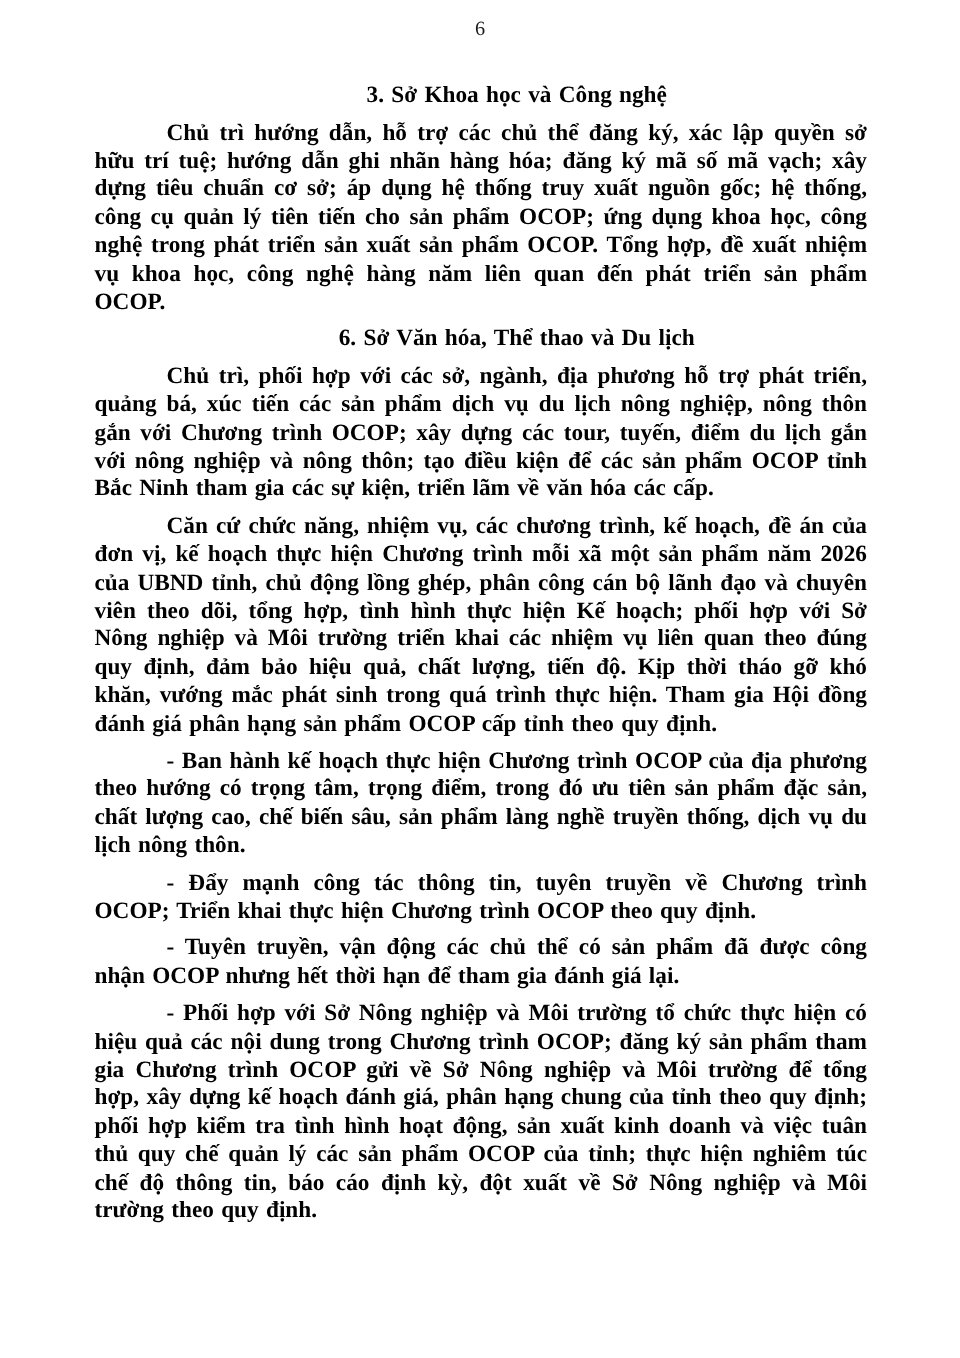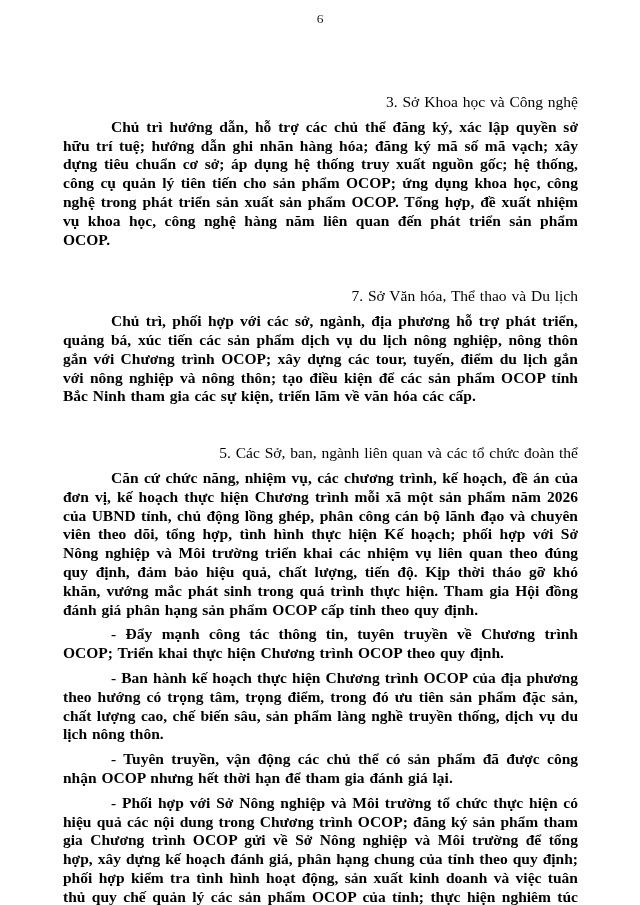--- a/index.html
+++ b/index.html
@@ -35,50 +35,48 @@
   .content p {
     margin: 0 0 6px 0;
     font-size: 15.5px;
     line-height: 18.8px;
     text-align: justify;
     text-indent: 48px;
     word-spacing: 1px;
     font-weight: bold;
   }
   .content p.heading {
-    font-weight: normal;
-    text-align: right;
-    margin-top: 38px;
+    font-weight: bold;
+    text-align: center;
   }
 </style>
 </head>
 <body>
 
 <div class="page">
 
   <div class="page-number">6</div>
 
   <div class="content">
 
     <p class="heading">3. Sở Khoa học và Công nghệ</p>
 
     <p class="para">Chủ trì hướng dẫn, hỗ trợ các chủ thể đăng ký, xác lập quyền sở hữu trí tuệ; hướng dẫn ghi nhãn hàng hóa; đăng ký mã số mã vạch; xây dựng tiêu chuẩn cơ sở; áp dụng hệ thống truy xuất nguồn gốc; hệ thống, công cụ quản lý tiên tiến cho sản phẩm OCOP; ứng dụng khoa học, công nghệ trong phát triển sản xuất sản phẩm OCOP. Tổng hợp, đề xuất nhiệm vụ khoa học, công nghệ hàng năm liên quan đến phát triển sản phẩm OCOP.</p>
 
-    <p class="heading">7. Sở Văn hóa, Thể thao và Du lịch</p>
+    <p class="heading">6. Sở Văn hóa, Thể thao và Du lịch</p>
 
     <p class="para">Chủ trì, phối hợp với các sở, ngành, địa phương hỗ trợ phát triển, quảng bá, xúc tiến các sản phẩm dịch vụ du lịch nông nghiệp, nông thôn gắn với Chương trình OCOP; xây dựng các tour, tuyến, điểm du lịch gắn với nông nghiệp và nông thôn; tạo điều kiện để các sản phẩm OCOP tỉnh Bắc Ninh tham gia các sự kiện, triển lãm về văn hóa các cấp.</p>
 
-    <p class="heading">5. Các Sở, ban, ngành liên quan và các tổ chức đoàn thể</p>
 
     <p class="para">Căn cứ chức năng, nhiệm vụ, các chương trình, kế hoạch, đề án của đơn vị, kế hoạch thực hiện Chương trình mỗi xã một sản phẩm năm 2026 của UBND tỉnh, chủ động lồng ghép, phân công cán bộ lãnh đạo và chuyên viên theo dõi, tổng hợp, tình hình thực hiện Kế hoạch; phối hợp với Sở Nông nghiệp và Môi trường triển khai các nhiệm vụ liên quan theo đúng quy định, đảm bảo hiệu quả, chất lượng, tiến độ. Kịp thời tháo gỡ khó khăn, vướng mắc phát sinh trong quá trình thực hiện. Tham gia Hội đồng đánh giá phân hạng sản phẩm OCOP cấp tỉnh theo quy định.</p>
 
 
+    <p class="para">- Ban hành kế hoạch thực hiện Chương trình OCOP của địa phương theo hướng có trọng tâm, trọng điểm, trong đó ưu tiên sản phẩm đặc sản, chất lượng cao, chế biến sâu, sản phẩm làng nghề truyền thống, dịch vụ du lịch nông thôn.</p>
+
     <p class="para">- Đẩy mạnh công tác thông tin, tuyên truyền về Chương trình OCOP; Triển khai thực hiện Chương trình OCOP theo quy định.</p>
-
-    <p class="para">- Ban hành kế hoạch thực hiện Chương trình OCOP của địa phương theo hướng có trọng tâm, trọng điểm, trong đó ưu tiên sản phẩm đặc sản, chất lượng cao, chế biến sâu, sản phẩm làng nghề truyền thống, dịch vụ du lịch nông thôn.</p>
 
     <p class="para">- Tuyên truyền, vận động các chủ thể có sản phẩm đã được công nhận OCOP nhưng hết thời hạn để tham gia đánh giá lại.</p>
 
     <p class="para">- Phối hợp với Sở Nông nghiệp và Môi trường tổ chức thực hiện có hiệu quả các nội dung trong Chương trình OCOP; đăng ký sản phẩm tham gia Chương trình OCOP gửi về Sở Nông nghiệp và Môi trường để tổng hợp, xây dựng kế hoạch đánh giá, phân hạng chung của tỉnh theo quy định; phối hợp kiểm tra tình hình hoạt động, sản xuất kinh doanh và việc tuân thủ quy chế quản lý các sản phẩm OCOP của tỉnh; thực hiện nghiêm túc chế độ thông tin, báo cáo định kỳ, đột xuất về Sở Nông nghiệp và Môi trường theo quy định.</p>
 
 
   </div>
 </div>
 
 </body></html>

